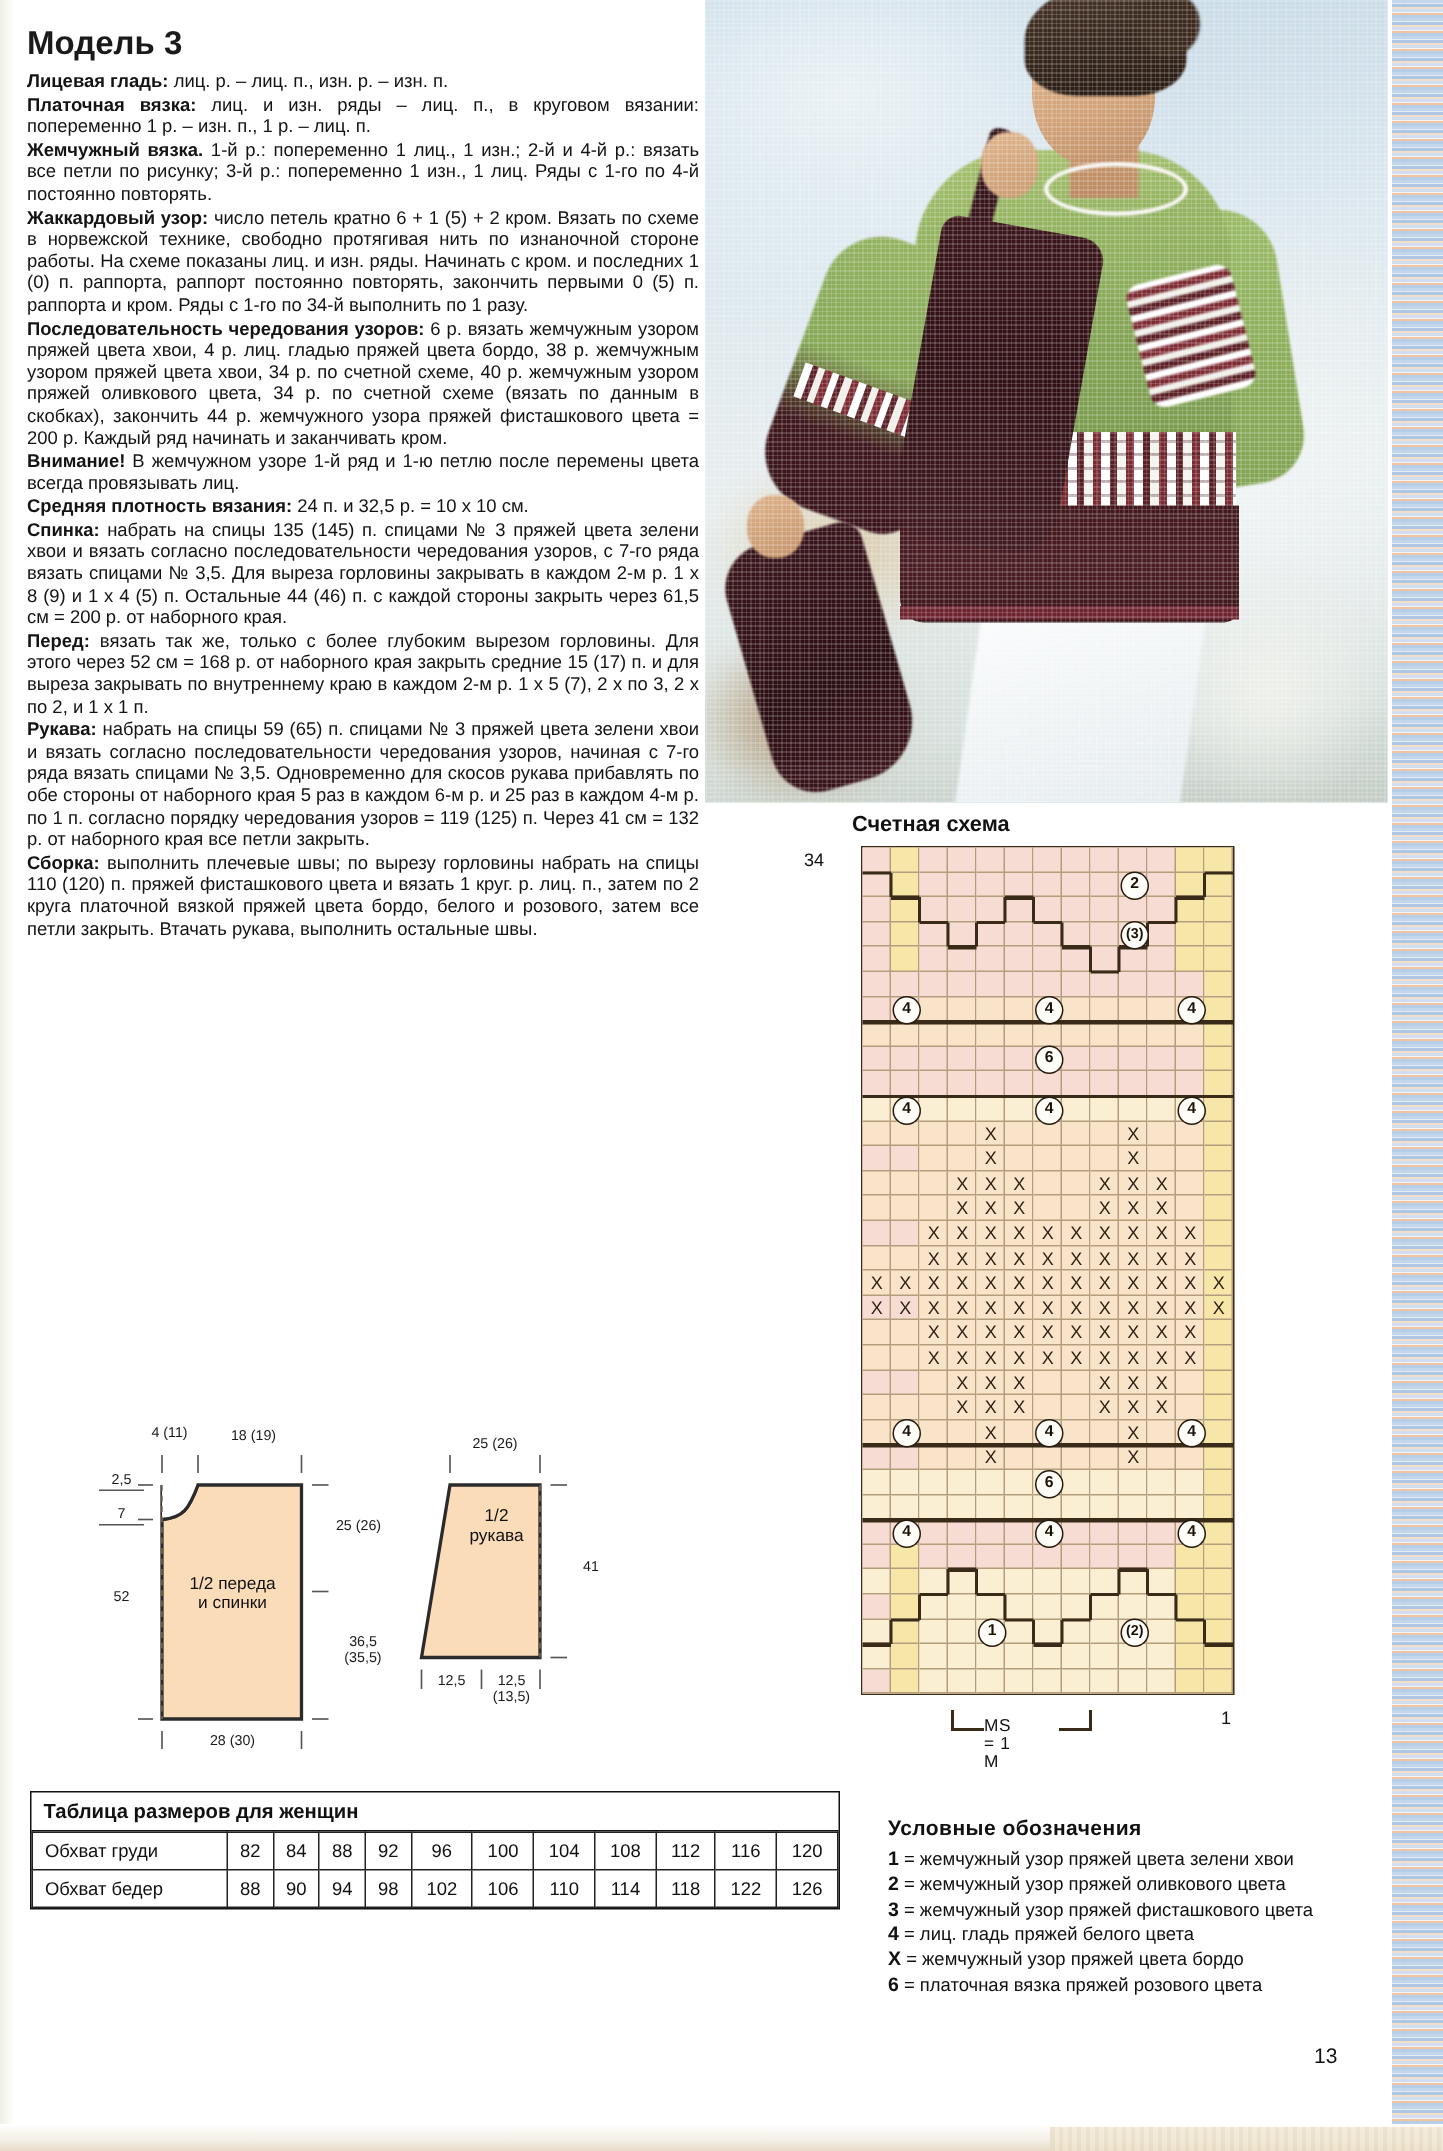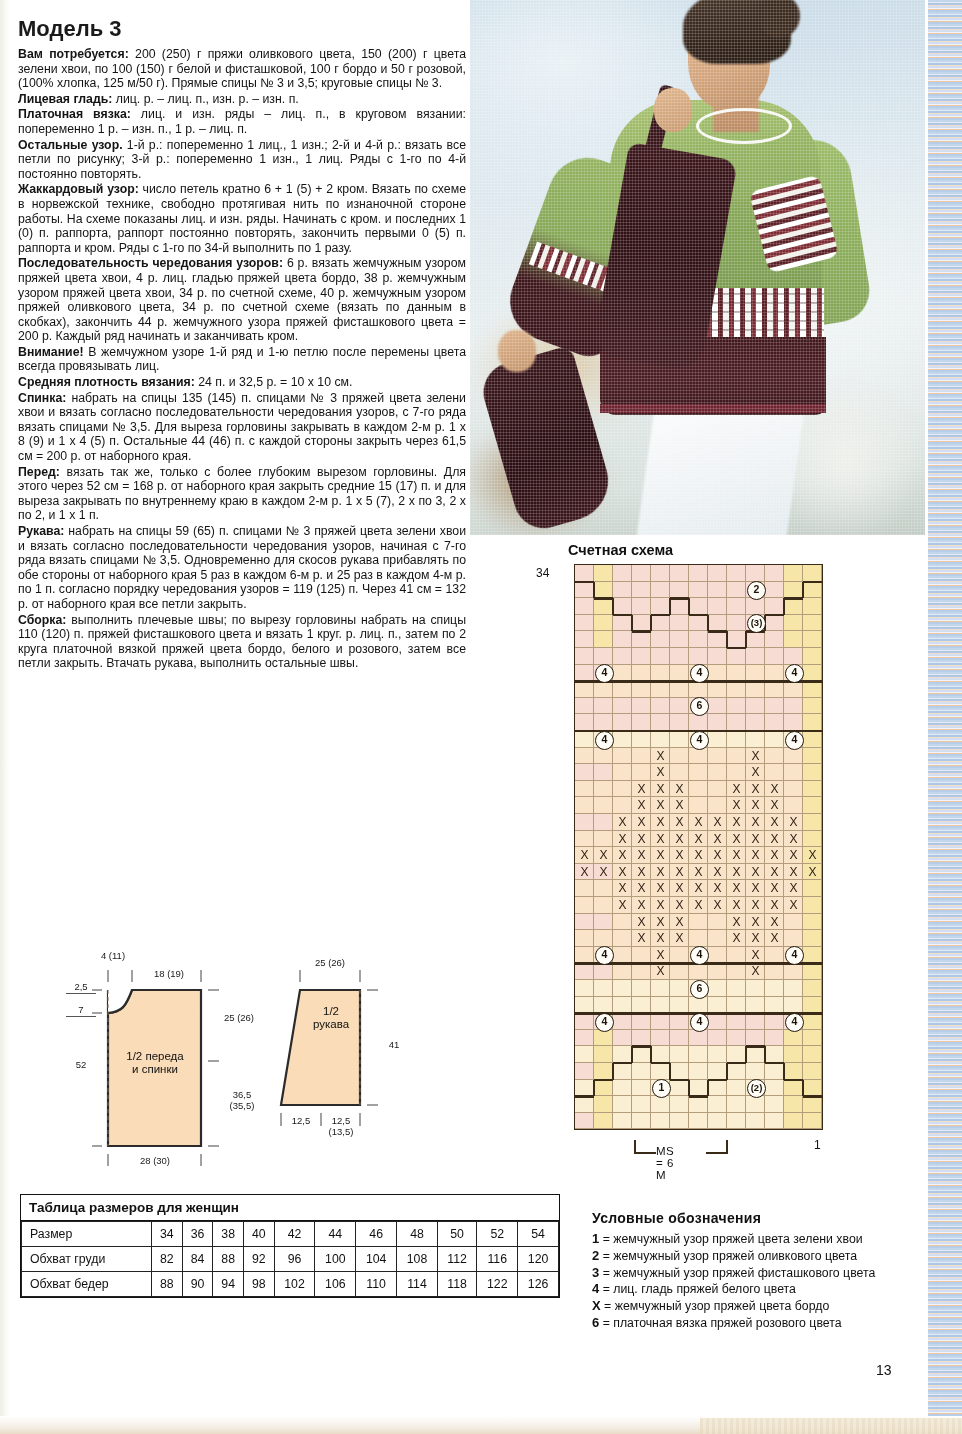--- a/index.html
+++ b/index.html
@@ -197,24 +197,23 @@
 </head>
 <body>
 
 <div class="page">
 
   <div class="left-edge"></div>
 
   <div class="textcol">
     <h1 class="model">Модель 3</h1>
     <div id="paras">
-        <div class="para"><b>Вам потребуется:</b><span> 200 (250) г пряжи оливкового цвета, 150 (200) г цвета зелени хвои, по 100 (150) г белой и фисташковой, 100 г бордо и 50 г розовой, (100% хлопка, 125 м/50 г). Прямые спицы № 3 и 3,5; круговые спицы № 3.</span></div>
         <div class="para"><b>Лицевая гладь:</b><span> лиц. р. – лиц. п., изн. р. – изн. п.</span></div>
         <div class="para"><b>Платочная вязка:</b><span> лиц. и изн. ряды – лиц. п., в круговом вязании: попеременно 1 р. – изн. п., 1 р. – лиц. п.</span></div>
-        <div class="para"><b>Остальные узор.</b><span> 1-й р.: попеременно 1 лиц., 1 изн.; 2-й и 4-й р.: вязать все петли по рисунку; 3-й р.: попеременно 1 изн., 1 лиц. Ряды с 1-го по 4-й постоянно повторять.</span></div>
+        <div class="para"><b>Жемчужный вязка.</b><span> 1-й р.: попеременно 1 лиц., 1 изн.; 2-й и 4-й р.: вязать все петли по рисунку; 3-й р.: попеременно 1 изн., 1 лиц. Ряды с 1-го по 4-й постоянно повторять.</span></div>
         <div class="para"><b>Жаккардовый узор:</b><span> число петель кратно 6 + 1 (5) + 2 кром. Вязать по схеме в норвежской технике, свободно протягивая нить по изнаночной стороне работы. На схеме показаны лиц. и изн. ряды. Начинать с кром. и последних 1 (0) п. раппорта, раппорт постоянно повторять, закончить первыми 0 (5) п. раппорта и кром. Ряды с 1-го по 34-й выполнить по 1 разу.</span></div>
         <div class="para"><b>Последовательность чередования узоров:</b><span> 6 р. вязать жемчужным узором пряжей цвета хвои, 4 р. лиц. гладью пряжей цвета бордо, 38 р. жемчужным узором пряжей цвета хвои, 34 р. по счетной схеме, 40 р. жемчужным узором пряжей оливкового цвета, 34 р. по счетной схеме (вязать по данным в скобках), закончить 44 р. жемчужного узора пряжей фисташкового цвета = 200 р. Каждый ряд начинать и заканчивать кром.</span></div>
         <div class="para"><b>Внимание!</b><span> В жемчужном узоре 1-й ряд и 1-ю петлю после перемены цвета всегда провязывать лиц.</span></div>
         <div class="para"><b>Средняя плотность вязания:</b><span> 24 п. и 32,5 р. = 10 х 10 см.</span></div>
         <div class="para"><b>Спинка:</b><span> набрать на спицы 135 (145) п. спицами № 3 пряжей цвета зелени хвои и вязать согласно последовательности чередования узоров, с 7-го ряда вязать спицами № 3,5. Для выреза горловины закрывать в каждом 2-м р. 1 х 8 (9) и 1 х 4 (5) п. Остальные 44 (46) п. с каждой стороны закрыть через 61,5 см = 200 р. от наборного края.</span></div>
         <div class="para"><b>Перед:</b><span> вязать так же, только с более глубоким вырезом горловины. Для этого через 52 см = 168 р. от наборного края закрыть средние 15 (17) п. и для выреза закрывать по внутреннему краю в каждом 2-м р. 1 х 5 (7), 2 х по 3, 2 х по 2, и 1 х 1 п.</span></div>
         <div class="para"><b>Рукава:</b><span> набрать на спицы 59 (65) п. спицами № 3 пряжей цвета зелени хвои и вязать согласно последовательности чередования узоров, начиная с 7-го ряда вязать спицами № 3,5. Одновременно для скосов рукава прибавлять по обе стороны от наборного края 5 раз в каждом 6-м р. и 25 раз в каждом 4-м р. по 1 п. согласно порядку чередования узоров = 119 (125) п. Через 41 см = 132 р. от наборного края все петли закрыть.</span></div>
         <div class="para"><b>Сборка:</b><span> выполнить плечевые швы; по вырезу горловины набрать на спицы 110 (120) п. пряжей фисташкового цвета и вязать 1 круг. р. лиц. п., затем по 2 круга платочной вязкой пряжей цвета бордо, белого и розового, затем все петли закрыть. Втачать рукава, выполнить остальные швы.</span></div>
       </div>
   </div>
@@ -274,21 +273,21 @@
       <line x1="282" y1="32" x2="282" y2="20" stroke="#555" stroke-width="1.1"></line>
       <line x1="289" y1="40" x2="300" y2="40" stroke="#555" stroke-width="1.1"></line>
       <line x1="289" y1="155" x2="300" y2="155" stroke="#555" stroke-width="1.1"></line>
       <line x1="203" y1="163" x2="203" y2="176" stroke="#555" stroke-width="1.1"></line>
       <line x1="243" y1="163" x2="243" y2="176" stroke="#555" stroke-width="1.1"></line>
       <line x1="282" y1="163" x2="282" y2="176" stroke="#555" stroke-width="1.1"></line>
     </svg>
 
     <div class="sch-label" style="left:16px;top:1px;width:38px;">4
 (11)</div>
-    <div class="sch-label" style="left:60px;top:19px;width:62px;">18 (19)</div>
+    <div class="sch-label" style="left:60px;top:3px;width:62px;">18 (19)</div>
     <div class="sch-label" style="left:-12px;top:32px;width:30px;border-bottom:1px solid #555;">2,5</div>
     <div class="sch-label" style="left:-12px;top:55px;width:30px;border-bottom:1px solid #555;">7</div>
     <div class="sch-label" style="left:144px;top:63px;width:34px;">25
 (26)</div>
     <div class="sch-label" style="left:144px;top:140px;width:40px;">36,5
 (35,5)</div>
     <div class="sch-label" style="left:-8px;top:110px;width:22px;">52</div>
     <div class="sch-label" style="left:46px;top:206px;width:62px;">28 (30)</div>
     <div class="body-txt" style="left:34px;top:100px;width:86px;white-space:pre-line;">1/2 переда
 и спинки</div>
@@ -942,42 +941,28 @@
         <div class="badge" style="left: 172px; top: 16.1px;">2</div>
         <div class="badge paren" style="left: 172px; top: 49.3px;">(3)</div>
         <div class="badge" style="left: 77px; top: 514.1px;">1</div>
         <div class="badge paren" style="left: 172px; top: 514.1px;">(2)</div>
       </div>
     <div class="rep" style="left:98px;top:598px;">
       <div class="rep-line" style="left:0;top:0;width:2px;height:14px;"></div>
       <div class="rep-line" style="left:0;top:12px;width:22px;height:2px;"></div>
       <div class="rep-line" style="left:92px;top:0;width:2px;height:14px;"></div>
       <div class="rep-line" style="left:72px;top:12px;width:22px;height:2px;"></div>
-      <div class="rep-txt" style="left:22px;top:5px;">MS = 6 M</div>
+      <div class="rep-txt" style="left:22px;top:5px;">MS = 1 M</div>
     </div>
   </div>
 
   <div class="sizetable">
     <div class="thead">Таблица размеров для женщин</div>
     <table class="sz">
         <tbody id="sz-body">
-          <tr>
-            <td class="rowlabel">Размер</td>
-            <td>34</td>
-            <td>36</td>
-            <td>38</td>
-            <td>40</td>
-            <td>42</td>
-            <td>44</td>
-            <td>46</td>
-            <td>48</td>
-            <td>50</td>
-            <td>52</td>
-            <td>54</td>
-          </tr>
           <tr>
             <td class="rowlabel">Обхват груди</td>
             <td>82</td>
             <td>84</td>
             <td>88</td>
             <td>92</td>
             <td>96</td>
             <td>100</td>
             <td>104</td>
             <td>108</td>

